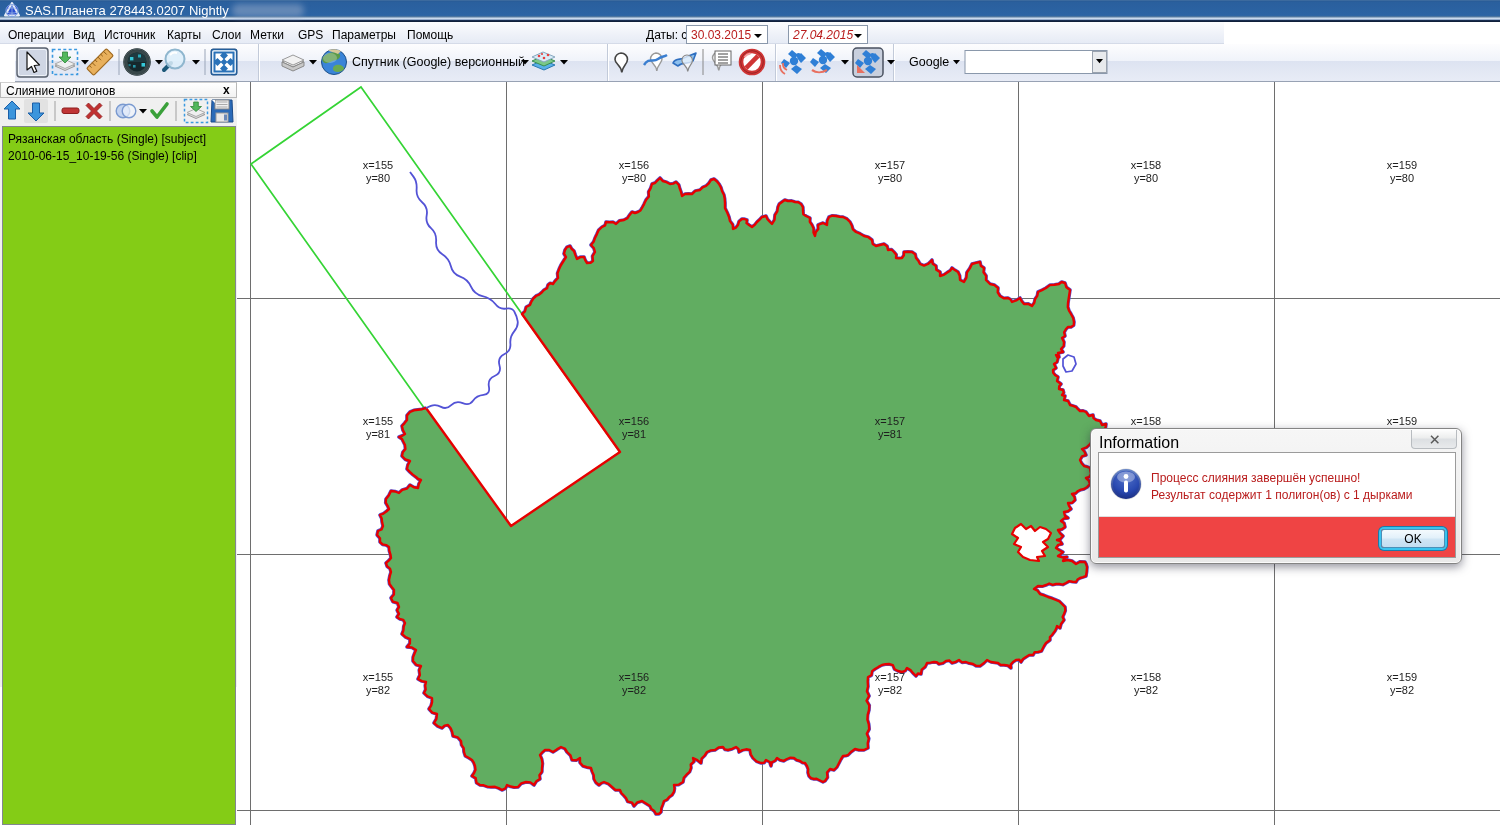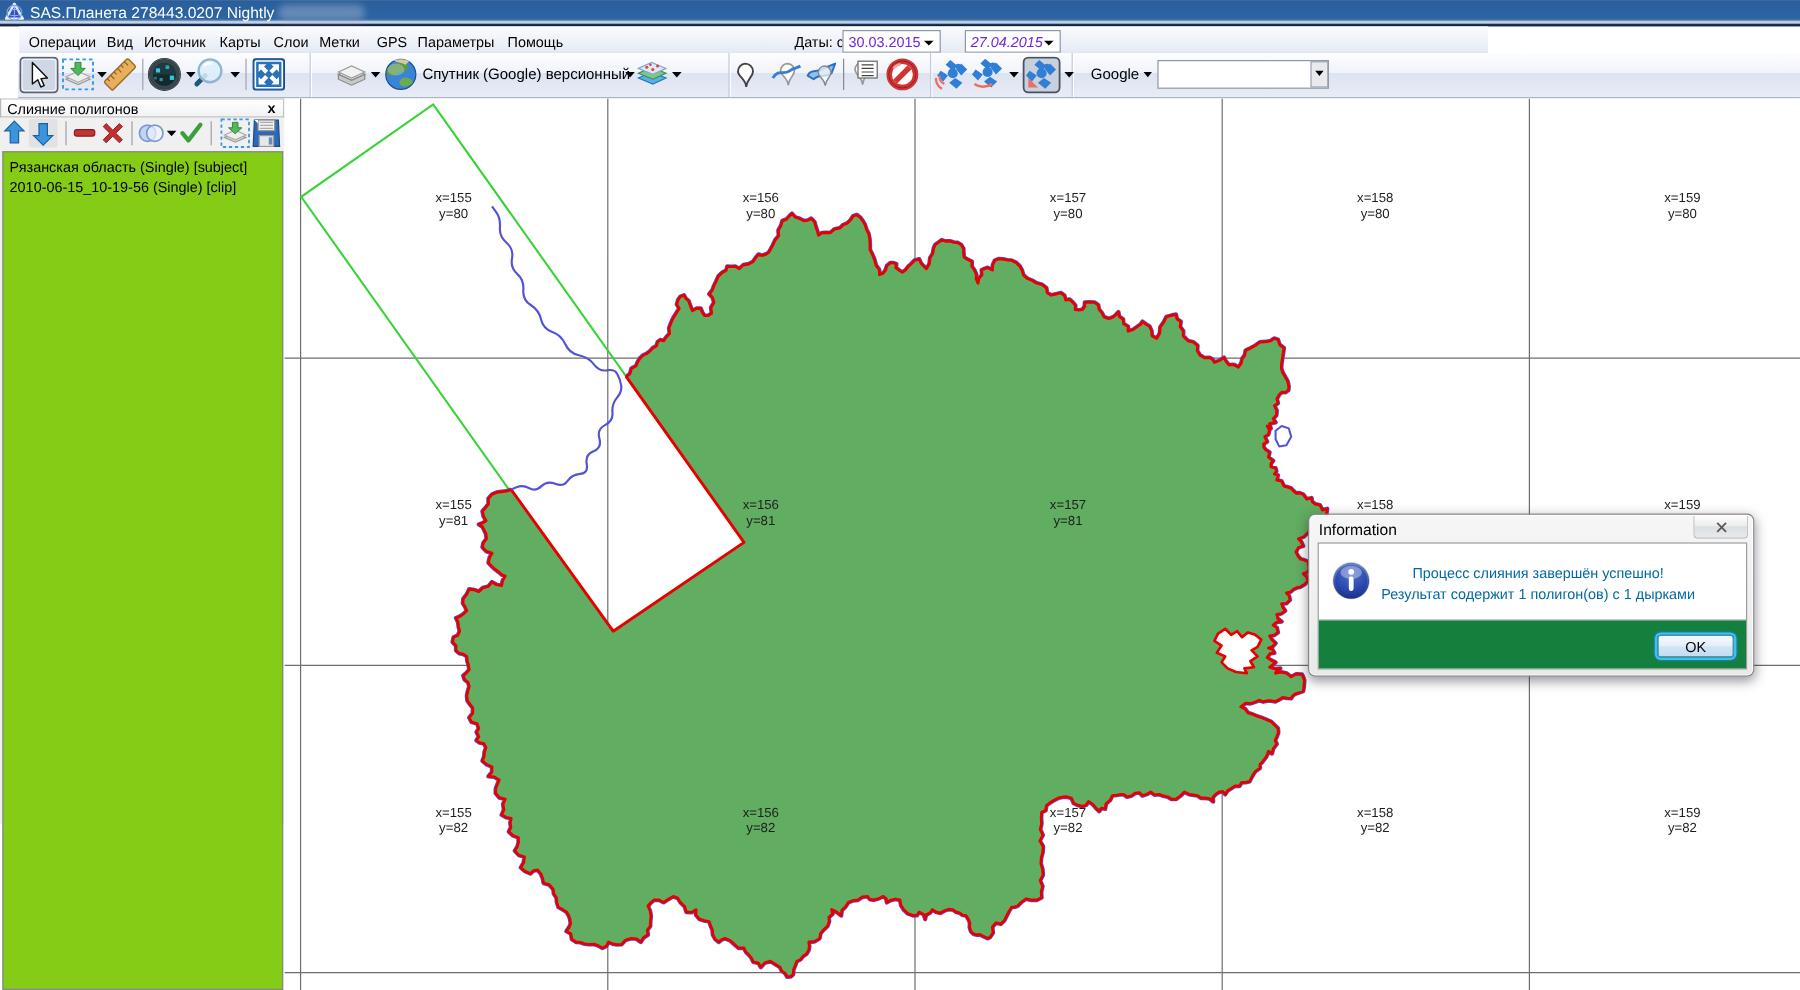--- a/index.html
+++ b/index.html
@@ -4,49 +4,49 @@
  font-family:"Liberation Sans",sans-serif;background:#fff;}
 *{box-sizing:border-box;}
 .abs{position:absolute;}
 #titlebar{position:absolute;left:0;top:0;width:1500px;height:22px;
  background:linear-gradient(#224f83 0%,#2a5f9d 8%,#2c64a4 70%,#54799f 76%,#d4e2f2 83%,#a9bfdd 88%,#182c4e 93%,#0c1a32 100%);}
 #titlebar .tline{position:absolute;left:0;top:0;width:100%;height:1px;background:#3c6a9e;}
 #ticon{position:absolute;left:4px;top:2px;width:16px;height:16px;}
 #ttext{position:absolute;left:25px;top:3px;font-size:13px;color:#fff;}
 #tblur{position:absolute;left:232px;top:4px;width:72px;height:13px;border-radius:6px;
  background:rgba(150,170,200,0.55);filter:blur(3px);}
-#menubar{position:absolute;left:16px;top:22px;width:1224px;height:22px;
+#menubar{position:absolute;left:0;top:22px;width:1224px;height:22px;
  background:linear-gradient(#fbfcfe,#eef1f8 60%,#e6ebf5);border-bottom:1px solid #d5dbe8;padding-left:12px;}
 .mitem{position:absolute;top:6px;font-size:12px;color:#000;}
-.dcombo{position:absolute;top:3px;height:19px;background:#fff;border:1px solid #8a98ab;font-size:12px;color:#6d28d9;}
+.dcombo{position:absolute;top:3px;height:19px;background:#fff;border:1px solid #8a98ab;font-size:12px;color:#b91c1c;}
 .dcombo .dtx{position:absolute;left:4px;top:2px;}
 .darr{position:absolute;width:0;height:0;border-left:4px solid transparent;border-right:4px solid transparent;border-top:4px solid #000;}
 #toolbar{position:absolute;left:15px;top:44px;width:1500px;height:38px;
  background:linear-gradient(#fdfdfe 0%,#f0f3fa 45%,#dde3f1 46%,#e8ecf6 100%);
  border-bottom:1px solid #98a2b4;}
 .bsep{position:absolute;top:0;width:1px;height:37px;background:#c2cad9;box-shadow:1px 0 0 #fff;}
 #panel{position:absolute;left:0;top:82px;width:237px;height:605px;background:#f0f0f0;}
 #ptitle{position:absolute;left:0;top:0;width:237px;height:16px;
  background:linear-gradient(#ffffff,#f2f2f2);border:1px solid #b8b8b8;border-top:1px solid #d0d0d0;
  font-size:12px;color:#000;}
 #ptitle .pt{position:absolute;left:5px;top:1px;}
 #pclose{position:absolute;left:222px;top:0px;font-size:12px;font-weight:bold;color:#000;}
 #ptool{position:absolute;left:0;top:16px;width:237px;height:26px;background:#f0f0f0;}
 #plist{position:absolute;left:2px;top:44px;width:234px;height:699px;background:#84cc16;border:1px solid #828790;}
 .pitem{position:absolute;left:5px;font-size:12px;color:#000;}
 #mapwrap{position:absolute;left:237px;top:82px;width:1263px;height:743px;background:#fff;}
 #dlg{position:absolute;left:1090px;top:428px;width:372px;height:136px;border-radius:6px;
  background:linear-gradient(#f6f6f6,#e9e9e9);border:1px solid #848484;
  box-shadow:0 3px 10px rgba(40,40,60,0.5), inset 0 0 0 1px rgba(255,255,255,0.75);}
-#dlgtitle{position:absolute;left:8px;top:5px;font-size:13px;color:#000;}
+#dlgtitle{position:absolute;left:8px;top:5px;font-size:16px;color:#000;}
 #dlgclose{position:absolute;right:4px;top:1px;width:46px;height:19px;border:1px solid #b8bcc0;
  border-top:none;border-radius:0 0 4px 4px;background:linear-gradient(#fdfdfd,#eceded 45%,#dcdfe2 50%,#e8eaec);}
 #dlginner{position:absolute;left:7px;top:23px;width:358px;height:106px;border:1px solid #9b9b9b;background:#fff;}
-#dlgfoot{position:absolute;left:0;bottom:0;width:356px;height:41px;background:#15803d;border-top:1px solid #dfdfdf;}
-#dlgtext{position:absolute;left:52px;top:17px;font-size:12px;color:#0369a1;line-height:17px;text-align:center;}
+#dlgfoot{position:absolute;left:0;bottom:0;width:356px;height:41px;background:#ef4444;border-top:1px solid #dfdfdf;}
+#dlgtext{position:absolute;left:52px;top:17px;font-size:12px;color:#b91c1c;line-height:17px;}
 #okbtn{position:absolute;right:10px;bottom:9px;width:64px;height:19px;border:1px solid #4a90b8;border-radius:3px;
  background:linear-gradient(#f4fafd 0%,#e3f1fa 45%,#cfe5f4 55%,#c3ddf0 100%);
  font-size:12px;color:#000;text-align:center;line-height:18px;box-shadow:0 0 0 2px #3ac3ee, 0 0 0 3px #1a7aa8;}
 </style></head><body>
 <div id="titlebar">
     <div class="tline"></div>
 <svg id="ticon" viewBox="0 0 16 16">
       <circle cx="8" cy="8.6" r="6.1" fill="#2b4fd0"></circle>
       <path d="M8 1 L15 13.5 L1 13.5 Z" fill="none" stroke="#e8eef8" stroke-width="2" stroke-linejoin="round"></path>
       <circle cx="8" cy="8.6" r="6.1" fill="none" stroke="#7ea0e0" stroke-width="1"></circle>

